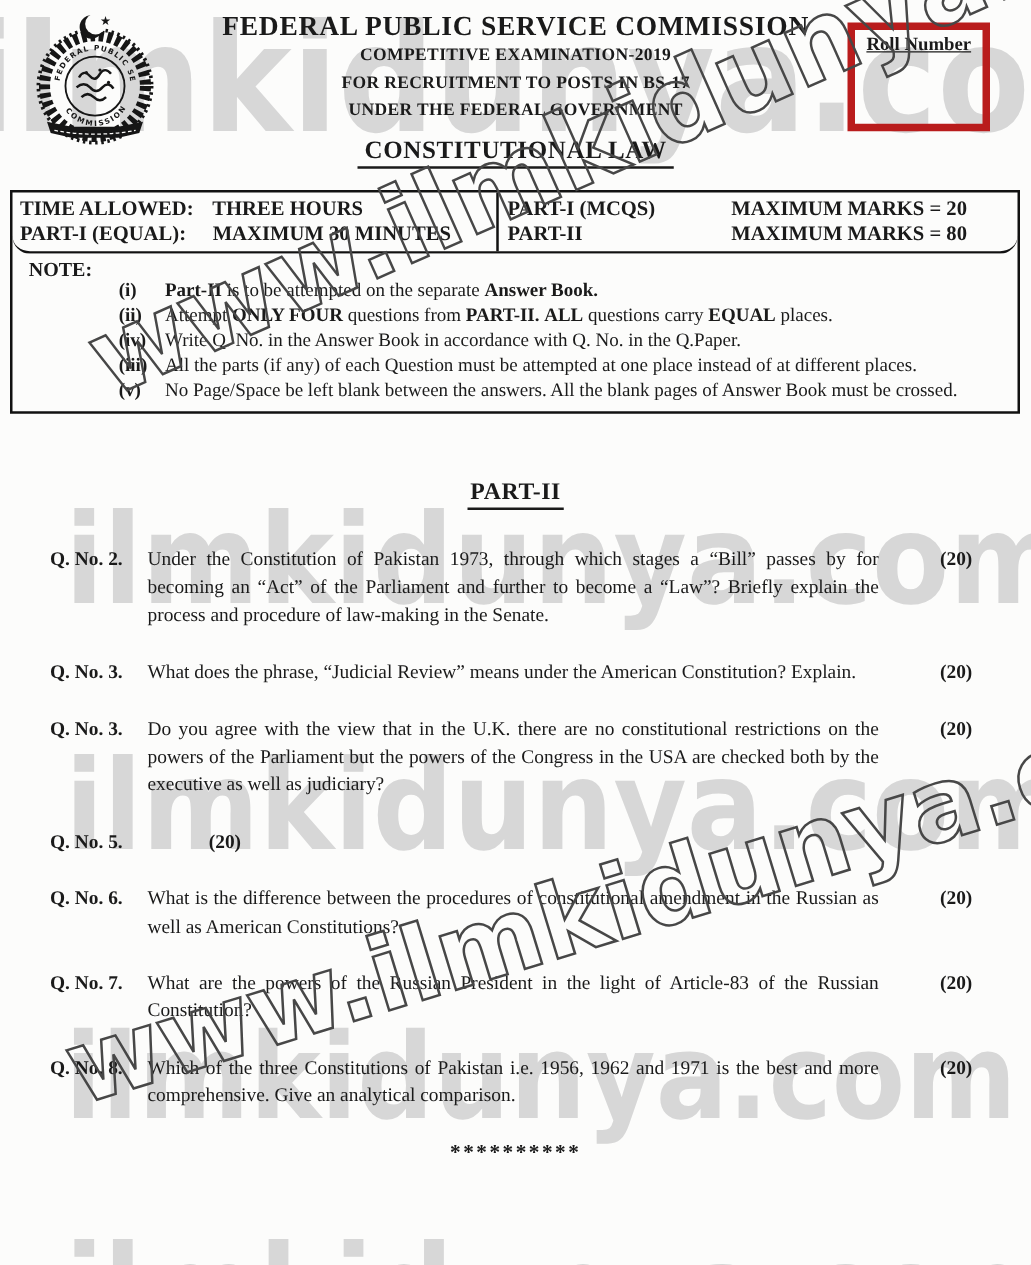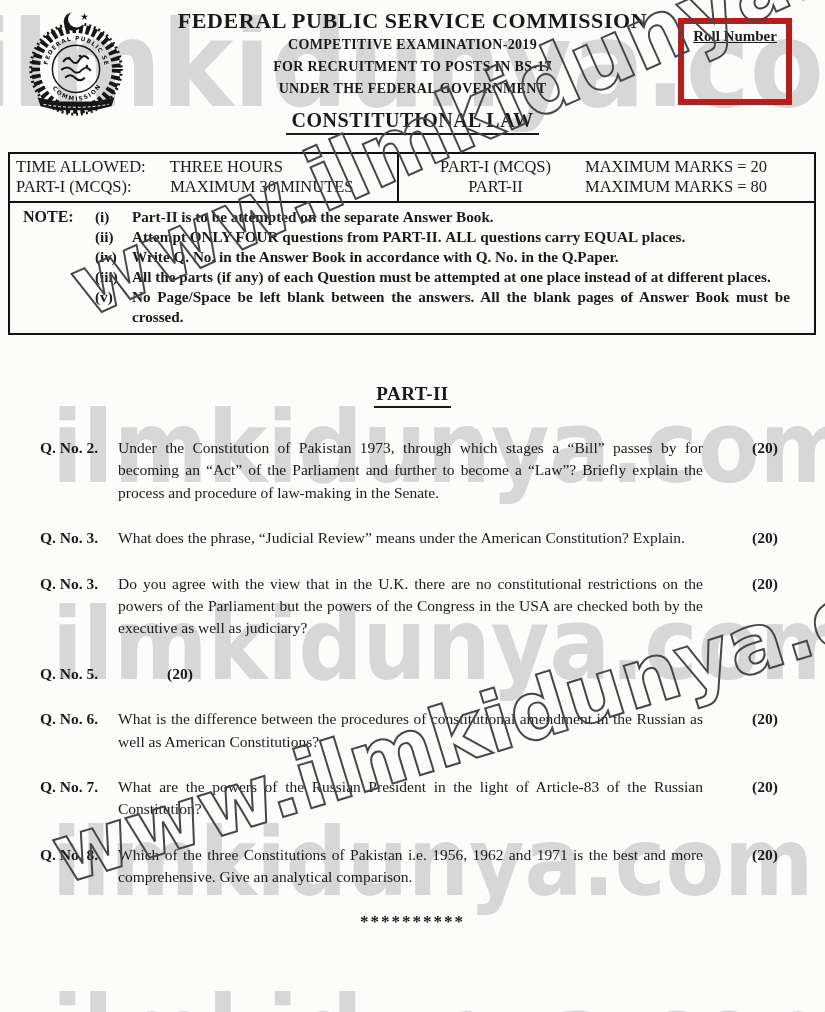--- a/index.html
+++ b/index.html
@@ -28,33 +28,33 @@
   .t-org{ font-size:22px; letter-spacing:.6px; line-height:26px; }
   .t-sub{ font-size:14px; line-height:22px; letter-spacing:.3px; }
   .t-subject{ display:inline-block; margin-top:9px; font-size:20px; letter-spacing:.5px;
               border-bottom:2.5px solid #1a1a1a; padding:0 6px 1px 6px; }
   .roll-box{ position:absolute; left:678px; top:18px; width:102px; height:75px;
              border:6px solid #b91c1c; text-align:center; }
   .roll-label{ display:inline-block; margin-top:4px; font-size:15px; font-weight:bold;
                text-decoration:underline; }
   
   .info-box{ position:absolute; left:8px; top:152px; width:804px; border:2.5px solid #111; }
-  .it-row{ display:flex; border-bottom:2.5px solid #111; font-weight:normal; font-size:16.5px; }
+  .it-row{ display:flex; border-bottom:2.5px solid #111; font-weight:bold; font-size:16.5px;border-radius:14px; }
   .it-left{ width:375px; border-right:2.5px solid #111; padding:3px 6px 4px 6px; line-height:20px; }
   .it-line{ white-space:nowrap; }
   .it-label{ display:inline-block; width:150px; }
   .it-right{ flex:1; padding:3px 6px 4px 7px; line-height:20px; }
   .mr-row{ display:flex; white-space:nowrap; }
-  .mr-part{ width:179px;text-align:center; }
-  
-  .note-area{ position:relative; padding:4px 8px 6px 85px; font-size:15.2px; line-height:20px; }
+  .mr-part{ width:179px; }
+  
+  .note-area{ position:relative; padding:20px 8px 6px 85px; font-size:15.2px; line-height:20px; }
   .note-label{ position:absolute; left:13px; top:4px; font-weight:bold; font-size:16px; }
   .note-row{ display:flex; }
   .note-num{ flex:none; width:37px; font-weight:bold; }
-  .note-text{ flex:1; text-align:justify; padding-right:16px;font-weight:bold; }
+  .note-text{ flex:1; text-align:justify; padding-right:16px; }
   
   .part2-heading-wrap{ position:absolute; left:0; right:0; top:383px; text-align:center; }
   .part2-heading{ display:inline-block; font-size:19px; font-weight:bold; letter-spacing:.5px;
                   border-bottom:2.5px solid #1a1a1a; padding:0 2px 1px 2px; }
   .questions{ position:absolute; left:0; right:0; top:437px; }
   .q-row{ display:flex; padding-left:40px; margin-bottom:23px; font-size:15.5px; }
   .q-label{ flex:none; width:78px; font-weight:bold; line-height:22.4px; }
   .q-text{ flex:none; width:585px; text-align:justify; line-height:22.4px; }
   .q-marks{ flex:none; margin-left:49px; font-weight:bold; line-height:22.4px; }
   .stars{ margin-top:12px; text-align:center; font-weight:bold; font-size:17px; letter-spacing:2px; }
@@ -116,21 +116,21 @@
     </div>
 
     <div class="info-box">
       <div class="it-row">
         <div class="it-left">
           <div class="it-line">
             <span class="it-label">TIME ALLOWED:</span>
             <span>THREE HOURS</span>
           </div>
           <div class="it-line">
-            <span class="it-label">PART-I (MCQS):</span>
+            <span class="it-label">PART-I (EQUAL):</span>
             <span>MAXIMUM 30 MINUTES</span>
           </div>
         </div>
         <div class="it-right">
           <div class="mr-row">
             <span class="mr-part">PART-I (MCQS)</span>
             <span>MAXIMUM MARKS = 20</span>
           </div>
           <div class="mr-row">
             <span class="mr-part">PART-II</span>

